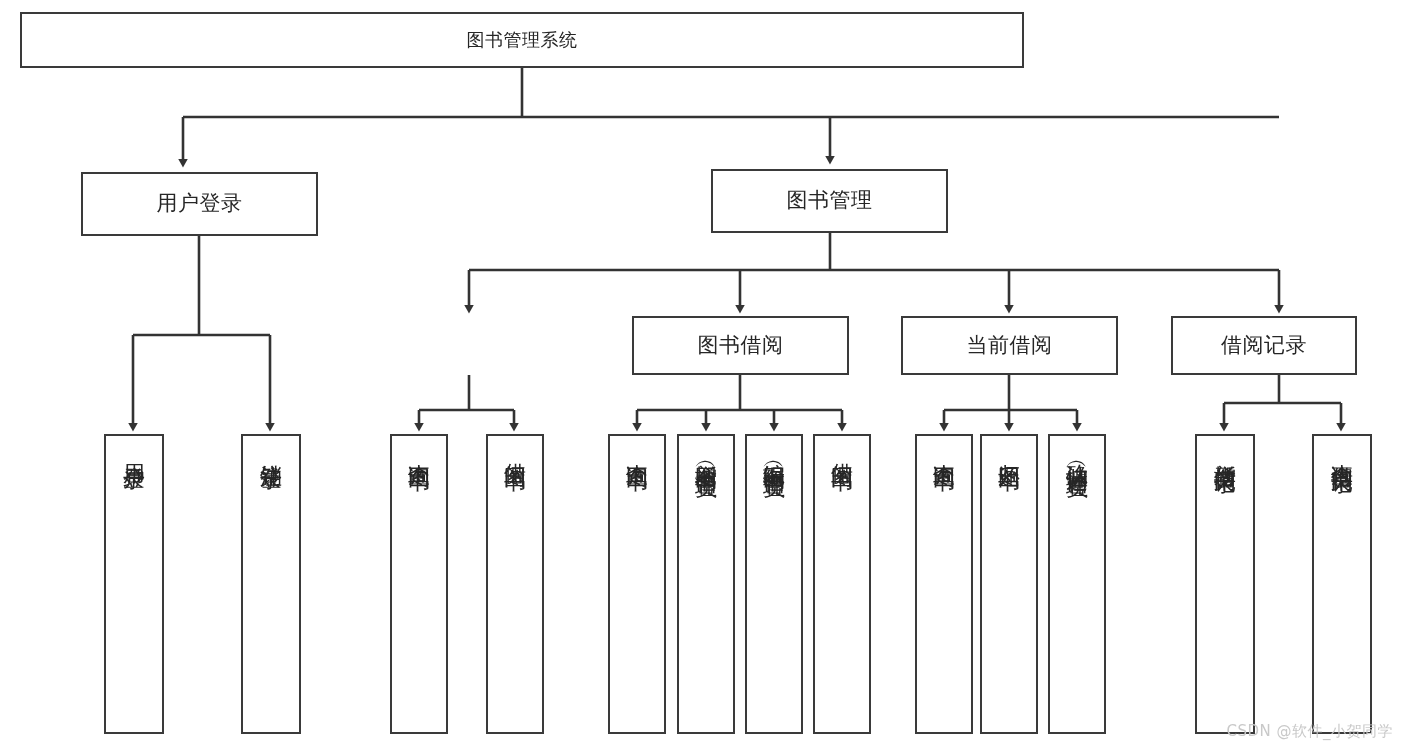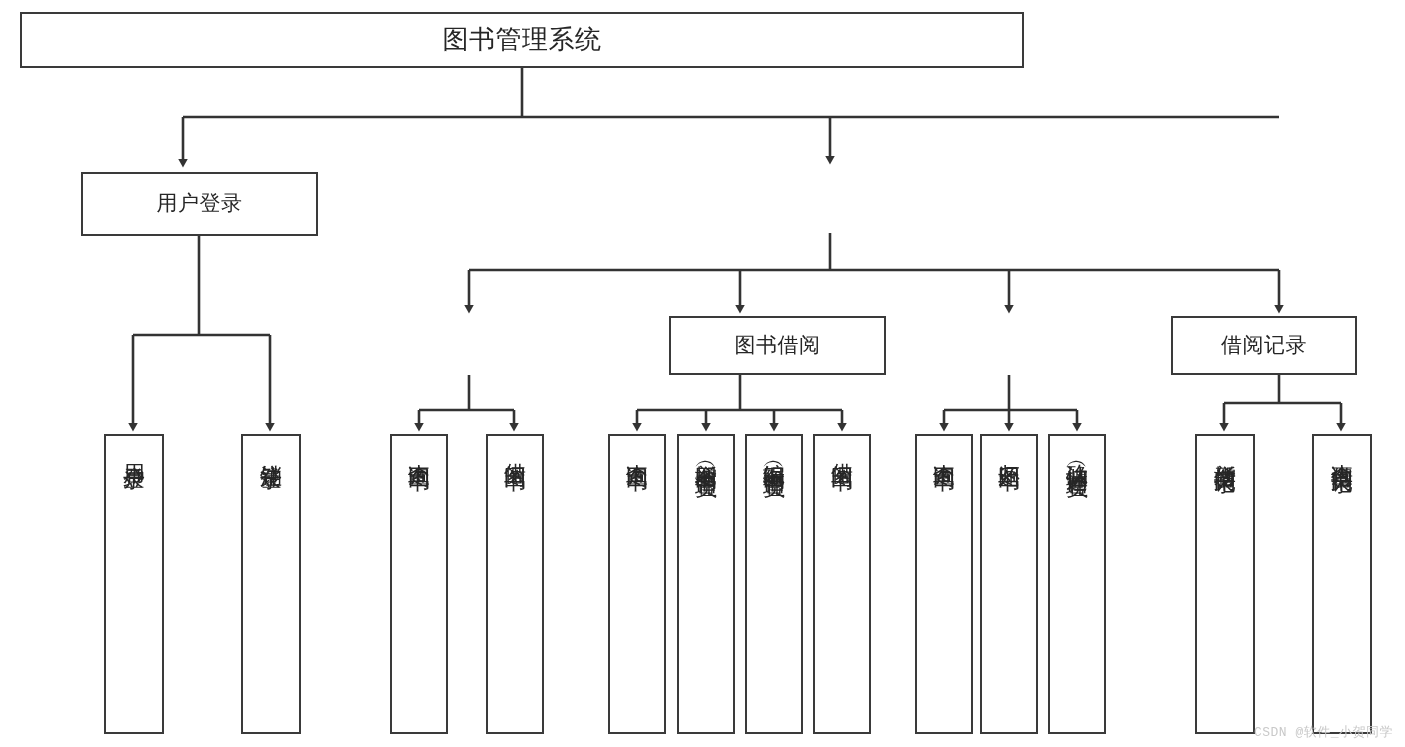--- a/index.html
+++ b/index.html
@@ -41,46 +41,45 @@
     text-align: center;
     line-height: 1.12;
     letter-spacing: 0.5px;
   }
   
   .node.horiz .node-label {
     font-size: 21px;
     writing-mode: horizontal-tb;
   }
   .node.root .node-label {
-    font-size: 26px;
+    font-size: 18px;
   }
   
   .node.vert {
     align-items: flex-start;
     justify-content: center;
     padding-top: 10px;
   }
   .node.vert .node-label {
     writing-mode: vertical-rl;
     text-orientation: upright;
     font-size: 22px;
     line-height: 1.0;
     letter-spacing: 2px;
     white-space: nowrap;
   }
   .watermark {
     position: absolute;
     right: 12px;
     bottom: 6px;
-    font-size: 13px;
+    font-size: 15px;
     color: #c9c9c9;
     letter-spacing: 0.5px;
     white-space: nowrap;
     user-select: none;
-    font-family: Liberation Mono, monospace;
   }
 </style>
 </head>
 <body>
 
 <div id="diagram-root">
 
   <svg id="edge-layer" viewBox="0 0 1405 747" width="1405" height="747" xmlns="http://www.w3.org/2000/svg">
     <defs>
       <marker id="arrow" markerWidth="9" markerHeight="10" refX="1.5" refY="5" orient="auto" markerUnits="userSpaceOnUse">
@@ -133,26 +132,32 @@
   </svg>
 
   <div class="node horiz root" style="left:20px; top:12px; width:1004px; height:56px;">
     <span class="node-label">图书管理系统</span>
   </div>
 
   <div class="node horiz" style="left:81px; top:172px; width:237px; height:64px;">
     <span class="node-label">用户登录</span>
   </div>
 
-
-
-  <div class="node horiz" style="left:632px; top:316px; width:217px; height:59px;margin-left:37px;">
+  <div class="node horiz" style="left:711px; top:169px; width:237px; height:64px;">
+    <span class="node-label">图书管理</span>
+  </div>
+
+
+  <div class="node horiz" style="left:632px; top:316px; width:217px; height:59px;">
     <span class="node-label">图书借阅</span>
   </div>
 
+  <div class="node horiz" style="left:901px; top:316px; width:217px; height:59px;">
+    <span class="node-label">当前借阅</span>
+  </div>
 
   <div class="node horiz" style="left:1171px; top:316px; width:186px; height:59px;">
     <span class="node-label">借阅记录</span>
   </div>
 
   <div class="node vert" style="left:104px; top:434px; width:60px; height:300px;">
     <span class="node-label">用户登录</span>
   </div>
   <div class="node vert" style="left:241px; top:434px; width:60px; height:300px;">
     <span class="node-label">注销登录</span>

